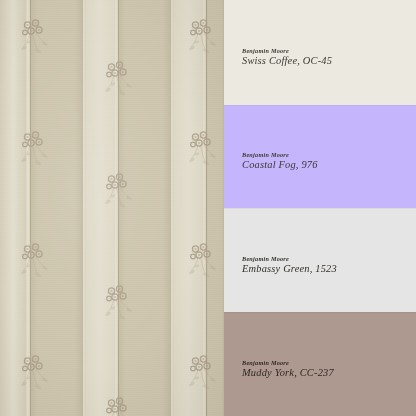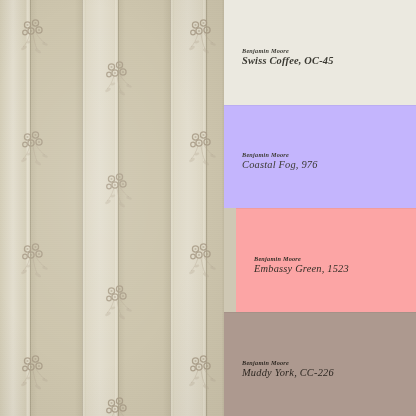--- a/index.html
+++ b/index.html
@@ -418,39 +418,39 @@
         </div>
       </div>
     <div class="wp-noise"></div>
     <div class="wp-vignette"></div>
   </div>
 
   <div id="swatches">
       <div class="swatch" style="background: rgb(235, 233, 224); height: 105px; flex: 0 0 105px;">
         <div class="swatch-text" style="bottom: 38px;">
           <div class="brand" style="color: rgb(59, 58, 51);">Benjamin Moore</div>
-          <div class="cname" style="color: rgb(59, 58, 51); font-weight: bold;">Swiss Coffee, OC-45</div>
+          <div class="cname" style="color: rgb(59, 58, 51);">Swiss Coffee, OC-45</div>
         </div>
       </div>
       <div class="swatch" style="background: #c4b5fd; height: 103px; flex: 0 0 103px;">
         <div class="sw-sep"></div>
         <div class="swatch-text" style="bottom: 37px;">
           <div class="brand" style="color: rgb(59, 58, 51);">Benjamin Moore</div>
           <div class="cname" style="color: rgb(59, 58, 51);">Coastal Fog, 976</div>
         </div>
       </div>
-      <div class="swatch" style="background: #fca5a5; height: 104px; flex: 0 0 104px; margin-left: 12px;">
+      <div class="swatch" style="background: #e5e5e5; height: 104px; flex: 0 0 104px;">
         <div class="sw-sep"></div>
         <div class="swatch-text" style="bottom: 37px;">
           <div class="brand" style="color: rgb(51, 47, 39);">Benjamin Moore</div>
           <div class="cname" style="color: rgb(51, 47, 39);">Embassy Green, 1523</div>
         </div>
       </div>
       <div class="swatch" style="background: rgb(173, 153, 143); height: 104px; flex: 0 0 104px;">
         <div class="sw-sep"></div>
         <div class="swatch-text" style="bottom: 37px;">
           <div class="brand" style="color: rgb(46, 40, 34);">Benjamin Moore</div>
-          <div class="cname" style="color: rgb(46, 40, 34);">Muddy York, CC-226</div>
+          <div class="cname" style="color: rgb(46, 40, 34);">Muddy York, CC-237</div>
         </div>
       </div>
     </div>
 
 </div>
 
 </body></html>

